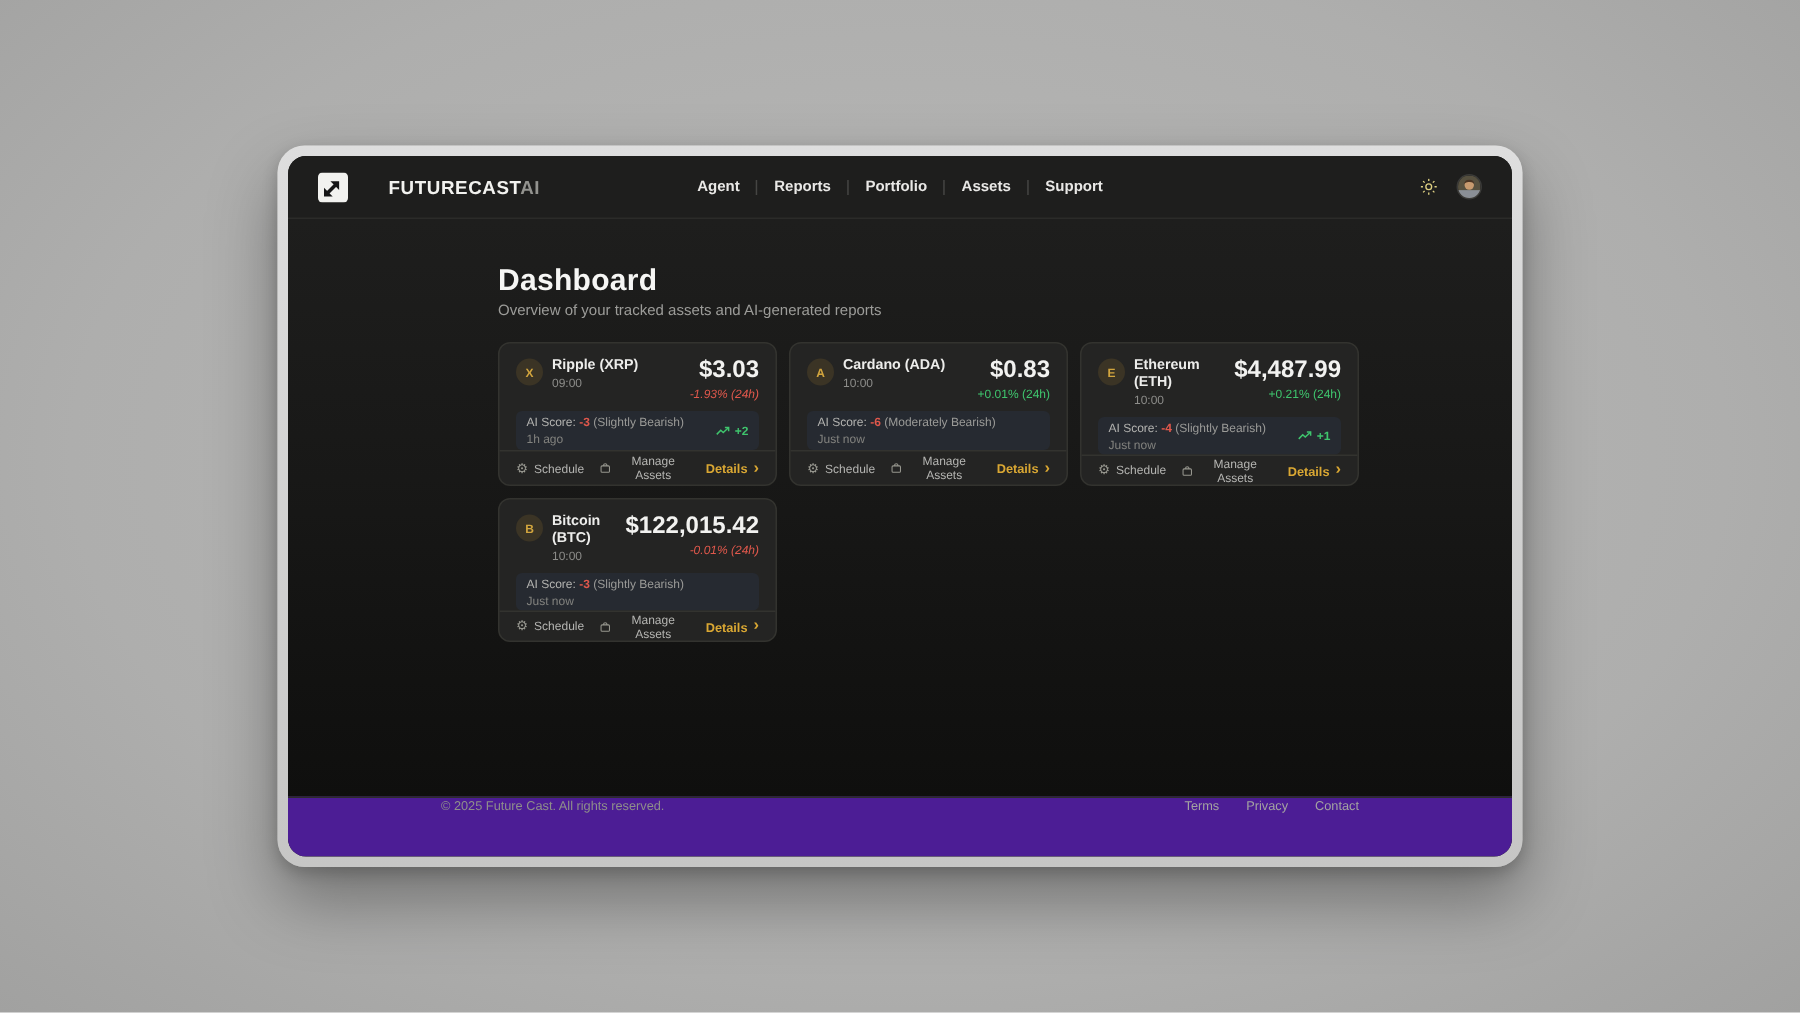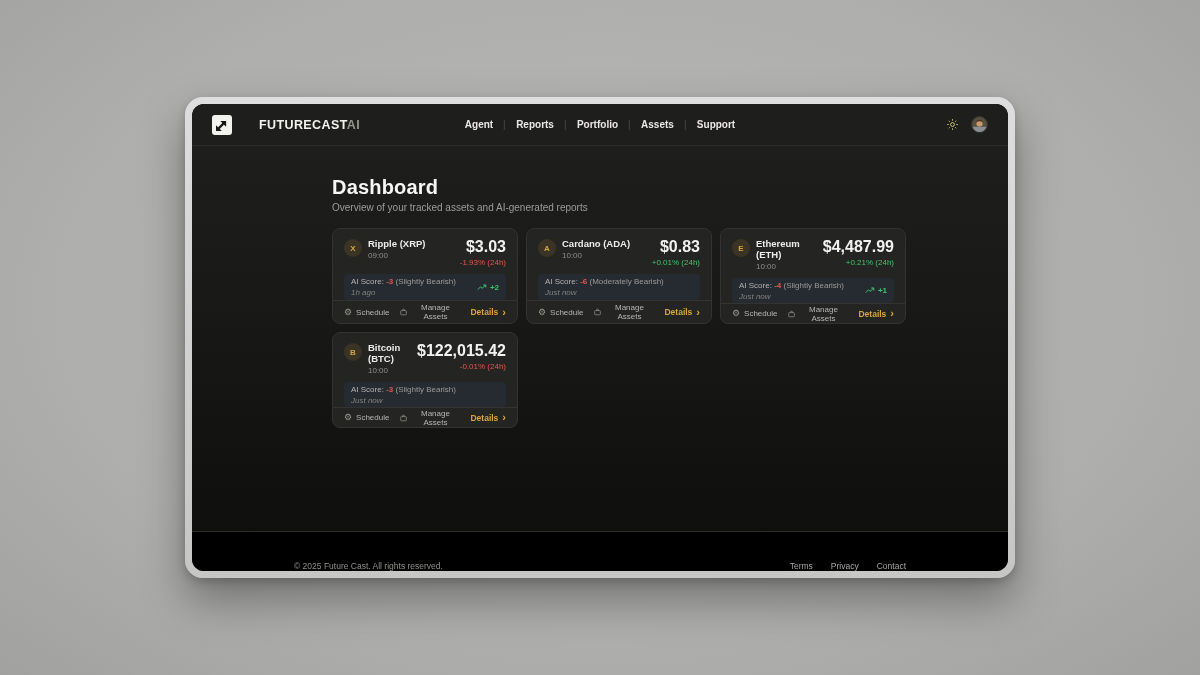--- a/index.html
+++ b/index.html
@@ -69,31 +69,31 @@
   .coin {
     width:18px; height:18px; border-radius:50%; background:#3b3425;
     color:#d2a53e; font-size:8px; font-weight:700;
     display:flex; align-items:center; justify-content:center; margin-top:1px; flex:0 0 18px;
   }
   .asset-name { font-size:9.5px; font-weight:700; color:#ededeb; }
   .asset-time { font-size:8px; color:#8d8d8a; margin-top:2px; }
   .quote { margin-left:auto; text-align:right; }
   .price { font-size:16px; font-weight:700; color:#f2f2f0; }
   .change { font-size:8px; margin-top:2px; }
-  .change.neg { color:#e0584c; }
+  .change.neg { color:#e0584c;font-style:italic; }
   .change.pos { color:#3fc46d; }
 
   .strip {
     margin-top:7px; background:#262a31; border-radius:4px;
     padding:4px 7px; display:flex; align-items:center; min-height:25px;
   }
   .score-line { font-size:8px; color:#b3b3b0; white-space:nowrap; }
   .score-line .sv { color:#e0584c; font-weight:700; }
   .score-line .ss { color:#9a9a97; }
-  .ago { font-size:8px; color:#82827e; margin-top:2px;font-style:italic; }
+  .ago { font-size:8px; color:#82827e; margin-top:2px; }
   .trend {
     margin-left:auto; display:flex; align-items:center; gap:3px;
     color:#3fc46d; font-size:8px; font-weight:600;
   }
 
   .card-actions {
     margin:auto -11px 0; padding:0 11px; height:25px;
     border-top:1px solid #33332f; display:flex; align-items:center; gap:11px;
   }
   .act {
@@ -103,22 +103,22 @@
   .gear-glyph { font-size:9px; color:#97978f; line-height:1; }
   .details-btn {
     margin-left:auto; display:flex; align-items:center; gap:4px;
     background:none; border:none; padding:0; font-family:inherit;
     font-size:8.5px; font-weight:700; color:#d9a733; cursor:pointer;justify-content:space-between;
   }
   .chev { font-size:11px; line-height:1; font-weight:700; }
 
   
   .ftr {
-    flex:0 0 40px; background:#000000; border-top:1px solid #2d2d2b;
-    display:flex; align-items:flex-end;
+    flex:0 0 40px; background:#4c1d95; border-top:1px solid #2d2d2b;
+    display:flex; align-items:flex-start;
   }
   .ftr-inner { width:612px; margin:0 auto; display:flex; align-items:center; }
   .copyright { font-size:8.5px; color:#8f8f8b; }
   .ftr-links { margin-left:auto; display:flex; gap:18px; }
   .ftr-links a { font-size:8.5px; color:#a4a4a1; text-decoration:none; cursor:pointer; }
 </style>
 </head>
 <body>
 
 <div class="frame">

